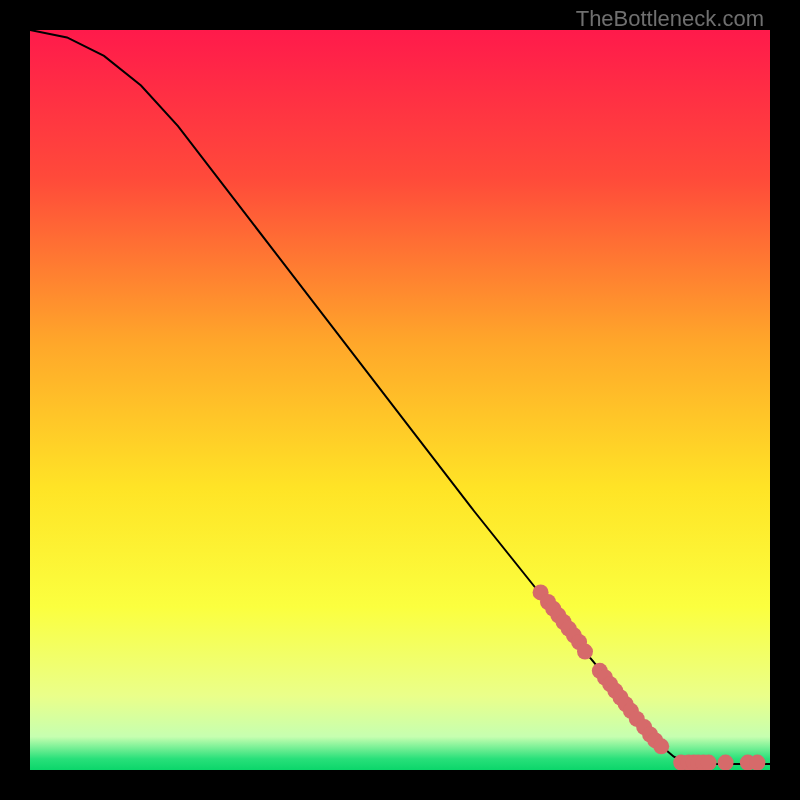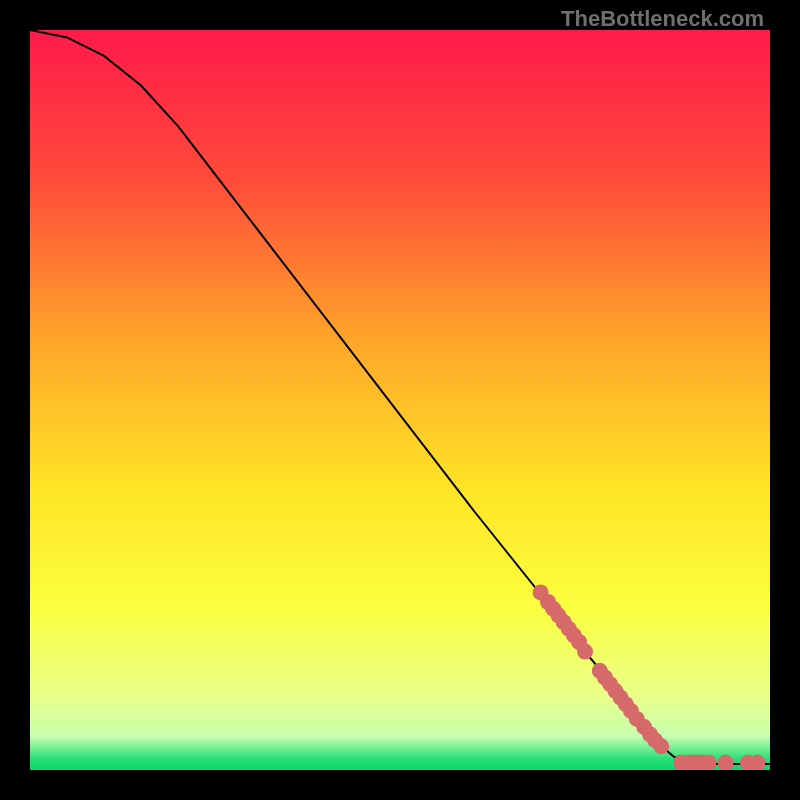--- a/index.html
+++ b/index.html
@@ -23,21 +23,21 @@
     width: 740px;
     height: 740px;
   }
   .attribution {
     position: absolute;
     top: 6px;
     right: 36px;
     color: #6f6f6f;
     font-size: 22px;
     white-space: nowrap;
-    font-weight: 700;
+    font-weight: 400;
   }
   svg { display: block; }
 </style>
 </head>
 <body>
 
 <div class="stage">
   <div class="attribution">TheBottleneck.com</div>
 
   <div class="plot-area">

